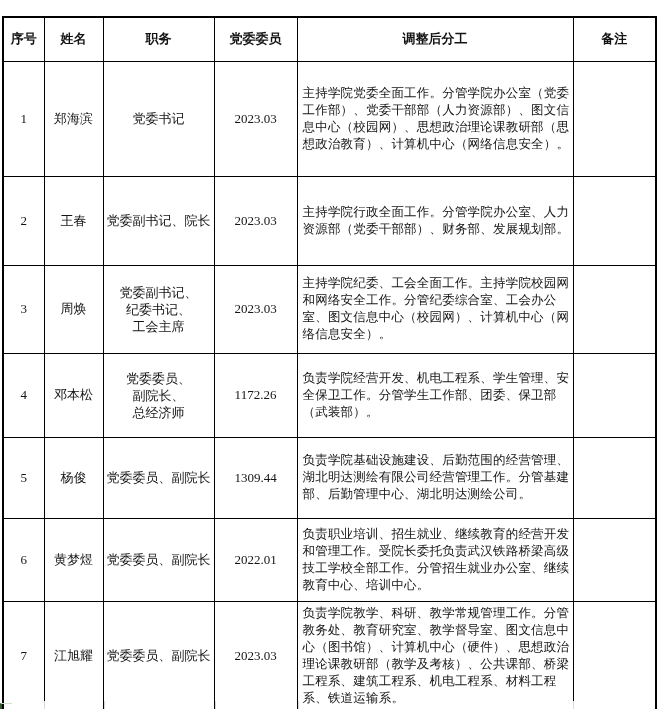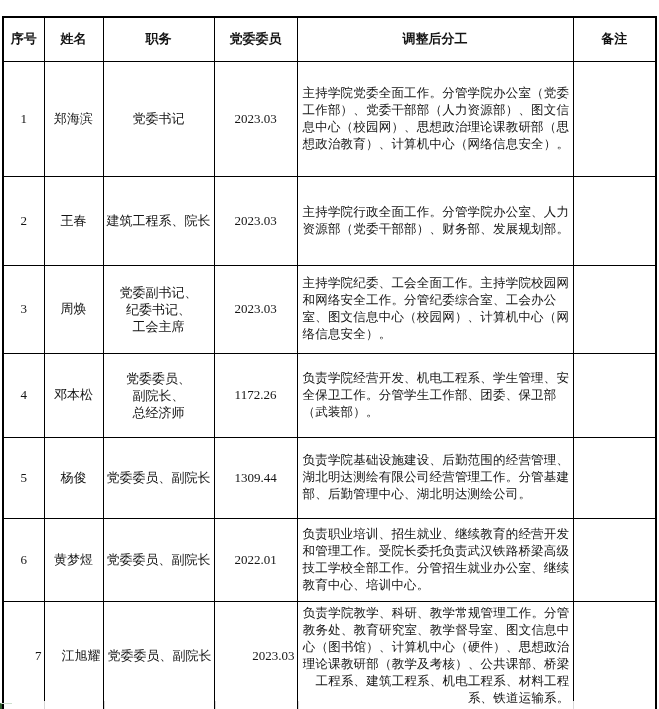--- a/index.html
+++ b/index.html
@@ -60,21 +60,21 @@
   }
   td.c-note {
     vertical-align: middle;
   }
   tr.r1 td { height: 115px; }
   tr.r2 td { height: 89px; }
   tr.r3 td { height: 88px; }
   tr.r4 td { height: 84px; }
   tr.r5 td { height: 81px; }
   tr.r6 td { height: 83px; }
-  tr.r7 td { height: 99px; text-align: right; }
+  tr.r7 td { height: 99px; }
   
   .col-ghost {
     position: absolute;
     top: 701px;
     width: 1px;
     height: 8px;
     background: #d8d8d8;
   }
   
   .green-fragment {
@@ -116,21 +116,21 @@
         <td class="c-center">1</td>
         <td class="c-center">郑海滨</td>
         <td class="c-center c-pos">党委书记</td>
         <td class="c-center">2023.03</td>
         <td class="c-duties">主持学院党委全面工作。分管学院办公室（党委工作部）、党委干部部（人力资源部）、图文信息中心（校园网）、思想政治理论课教研部（思想政治教育）、计算机中心（网络信息安全）。</td>
         <td class="c-note"></td>
       </tr>
       <tr class="r2">
         <td class="c-center">2</td>
         <td class="c-center">王春</td>
-        <td class="c-center c-pos">建筑工程系、院长</td>
+        <td class="c-center c-pos">党委副书记、院长</td>
         <td class="c-center">2023.03</td>
         <td class="c-duties">主持学院行政全面工作。分管学院办公室、人力资源部（党委干部部）、财务部、发展规划部。</td>
         <td class="c-note"></td>
       </tr>
       <tr class="r3">
         <td class="c-center">3</td>
         <td class="c-center">周焕</td>
         <td class="c-center c-pos">党委副书记、
 纪委书记、
 工会主席</td>

